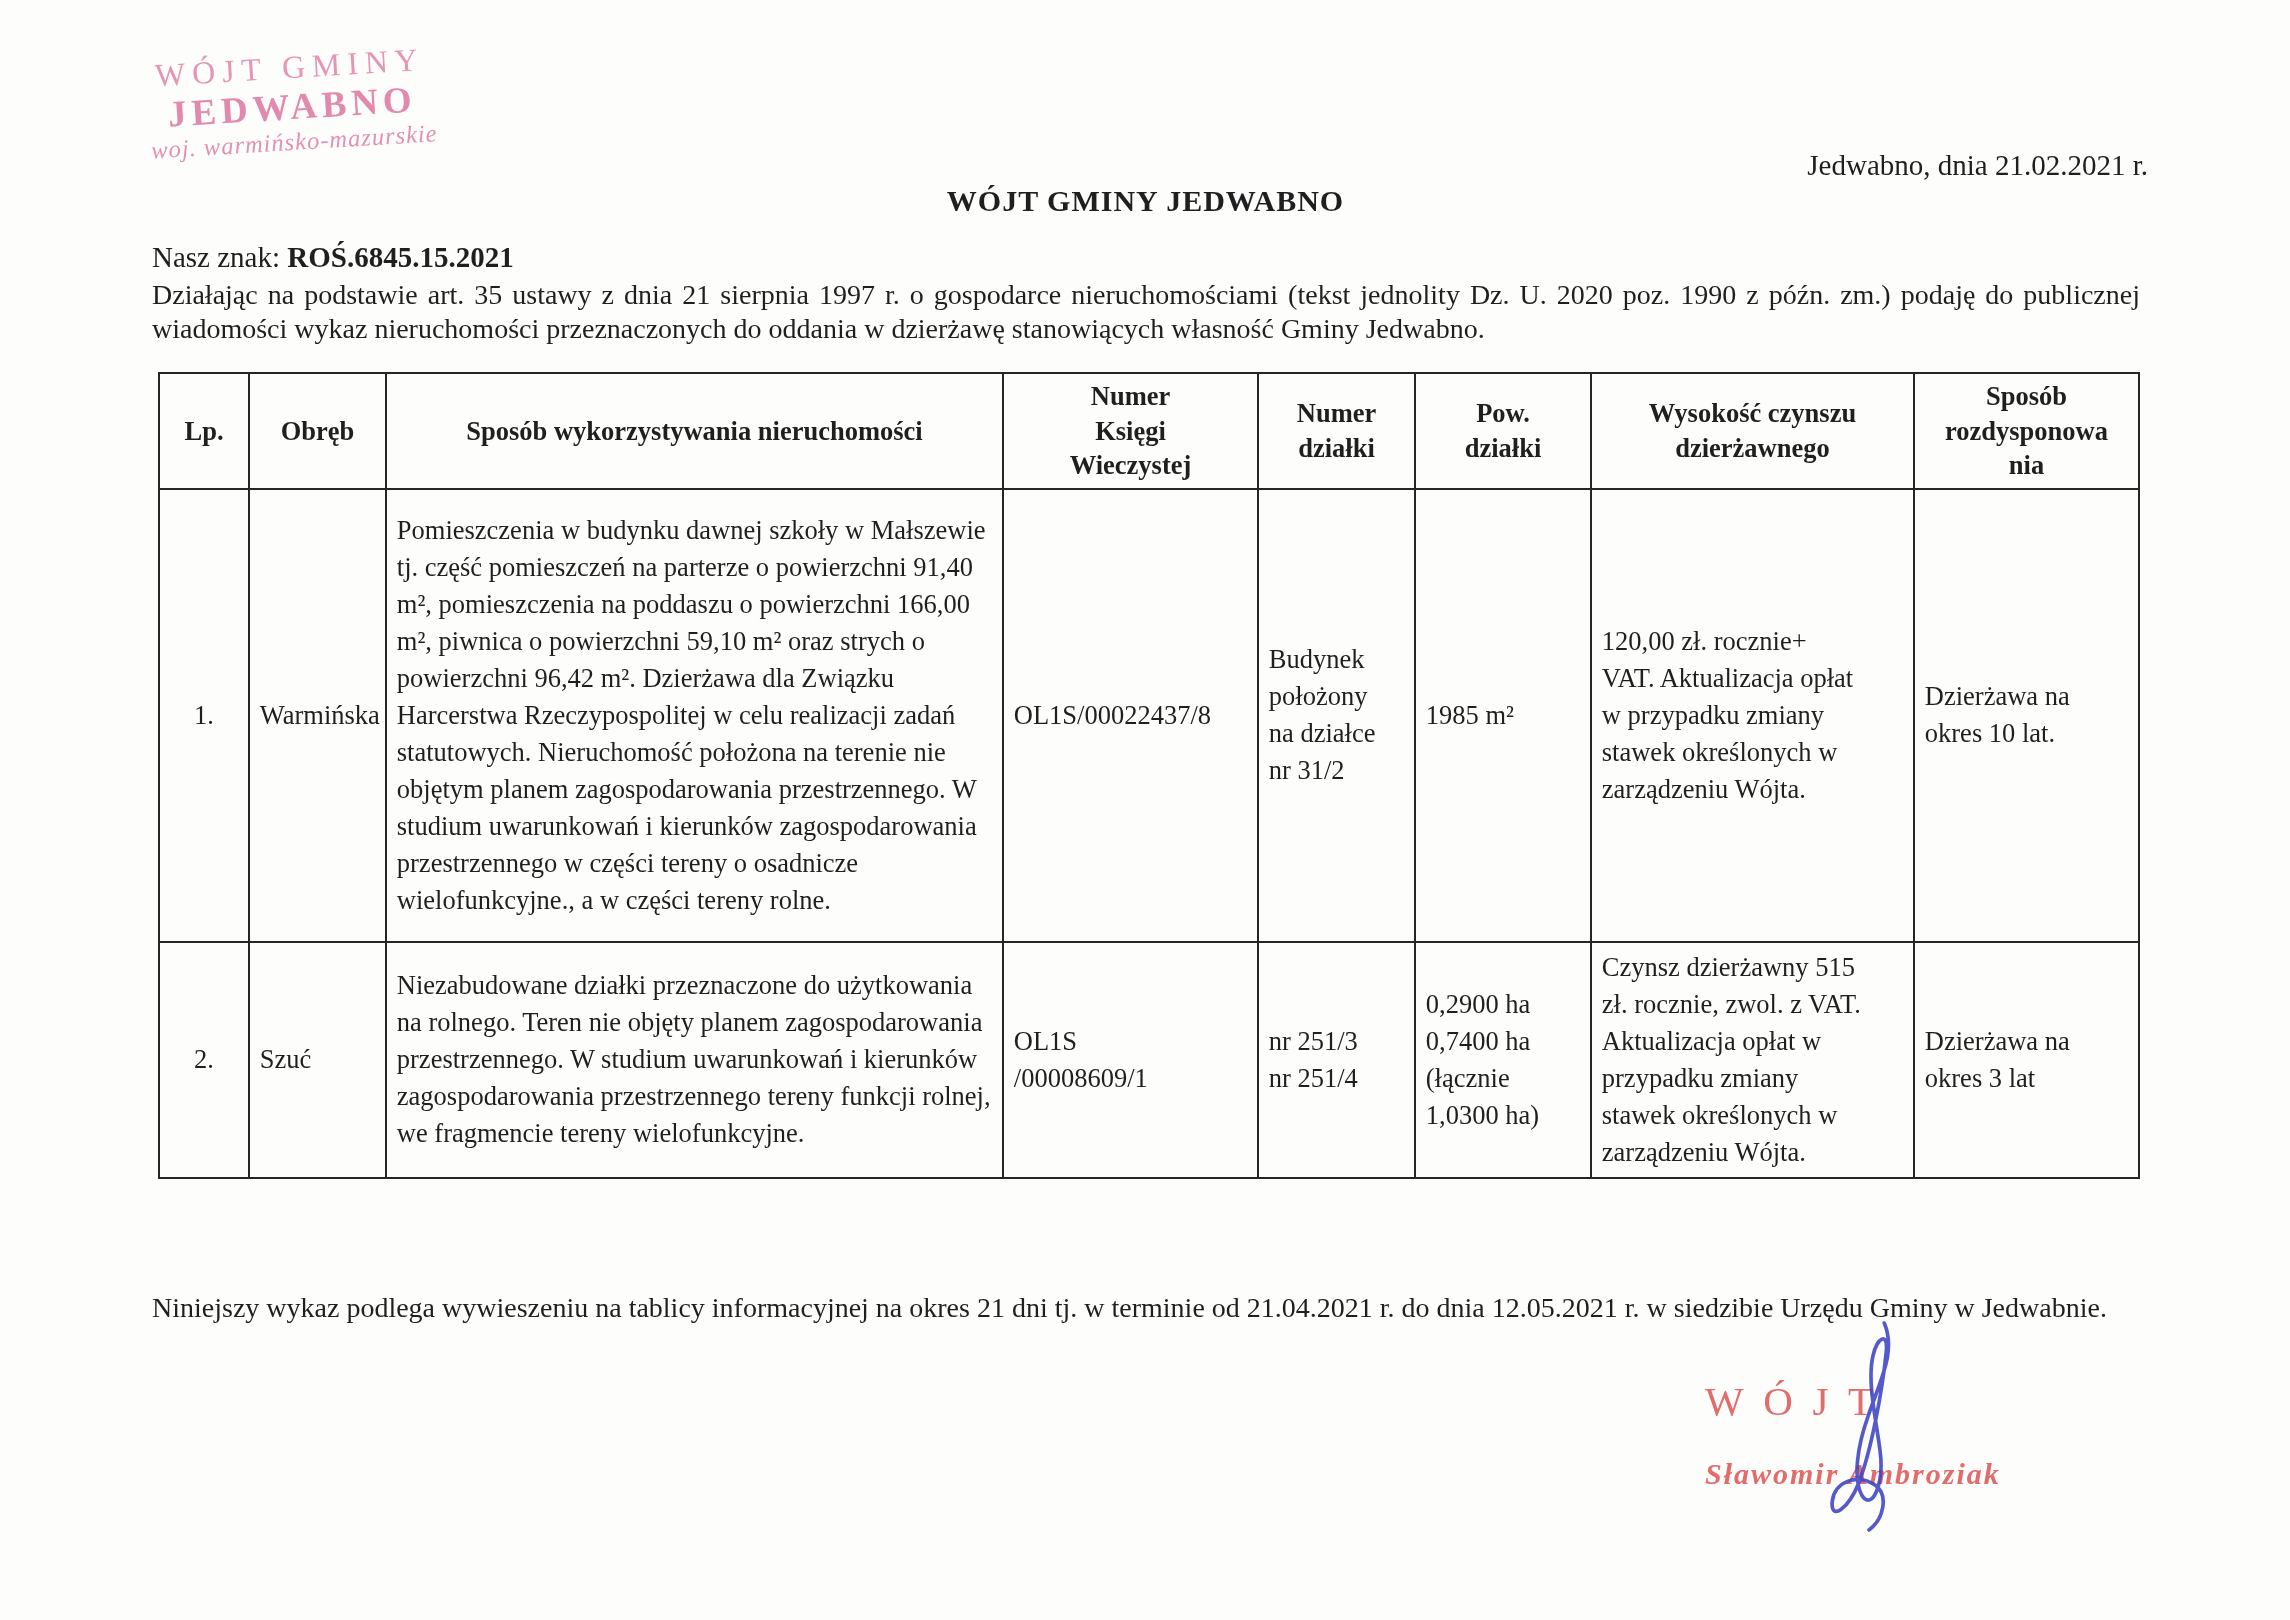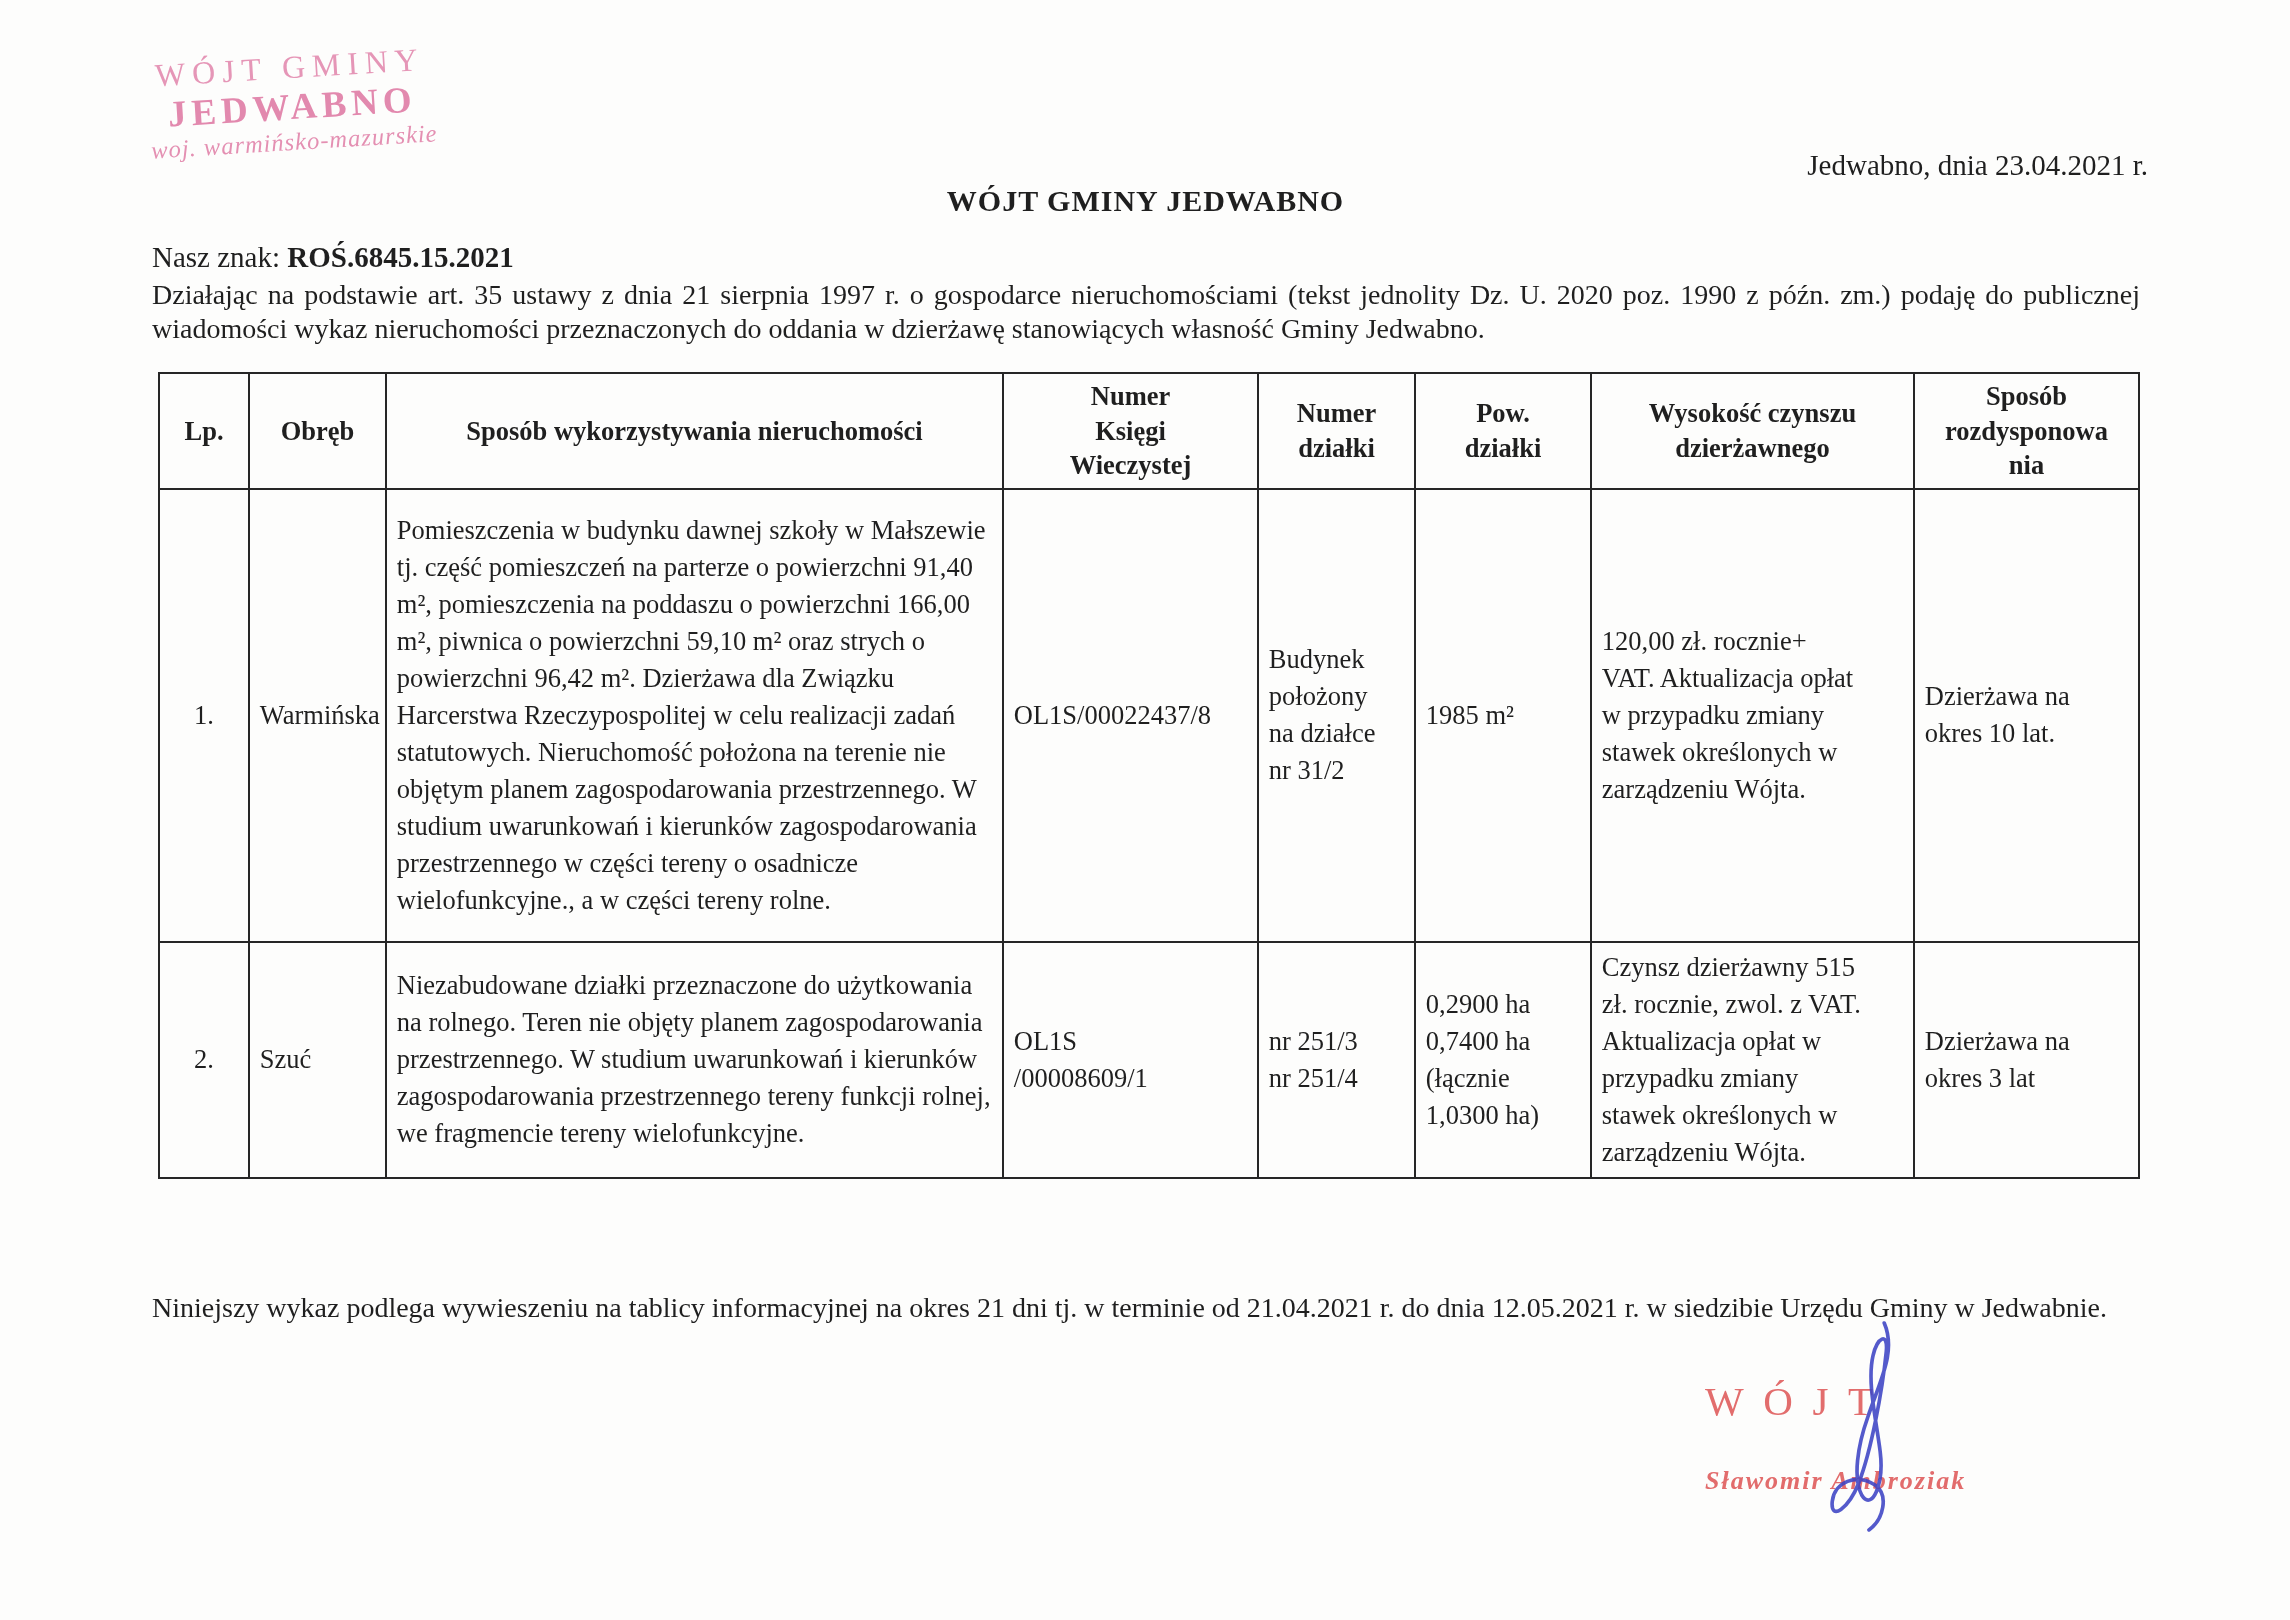--- a/index.html
+++ b/index.html
@@ -72,38 +72,38 @@
   .fp1{top:1196px;}
   .fp2{top:1284px;}
 
   
   .sig{position:absolute;left:1705px;top:1377px;width:470px;user-select:none;}
   .sig .wojt-stamp{
     color:#e05e5e;font-size:41px;letter-spacing:19.6px;
     opacity:.9;
   }
   .sig .name-stamp{
-    color:#e06060;font-size:26px;font-style:italic;font-weight:bold;
-    letter-spacing:2px;margin-top:41px;opacity:.92;
+    color:#e06060;font-size:30px;font-style:italic;font-weight:bold;
+    letter-spacing:2px;margin-top:32px;opacity:.92;
   }
   .sig-ink{position:absolute;left:1815px;top:1321px;width:114px;height:214px;}
   .sig-ink svg{width:100%;height:100%;}
 </style>
 </head>
 <body>
 
 <div class="page">
 
   <div class="corner-stamp">
     <div class="s1">WÓJT GMINY</div>
     <div class="s2">JEDWABNO</div>
     <div class="s3">woj. warmińsko-mazurskie</div>
   </div>
 
-  <div class="date-line">Jedwabno, dnia 23.04.2021 r.</div>
+  <div class="date-line">Jedwabno, dnia 21.02.2021 r.</div>
 
   <div class="doc-title">WÓJT GMINY JEDWABNO</div>
 
   <div class="ref-line">
     <span>Nasz znak: </span><span class="ref-no">ROŚ.6845.15.2021</span>
   </div>
 
   <div class="intro">Działając na podstawie art. 35 ustawy z dnia 21 sierpnia 1997 r. o gospodarce nieruchomościami (tekst jednolity Dz. U. 2020 poz. 1990 z późn. zm.) podaję do publicznej wiadomości wykaz nieruchomości przeznaczonych do oddania w dzierżawę stanowiących własność Gminy Jedwabno.</div>
 
   <table class="wykaz">

